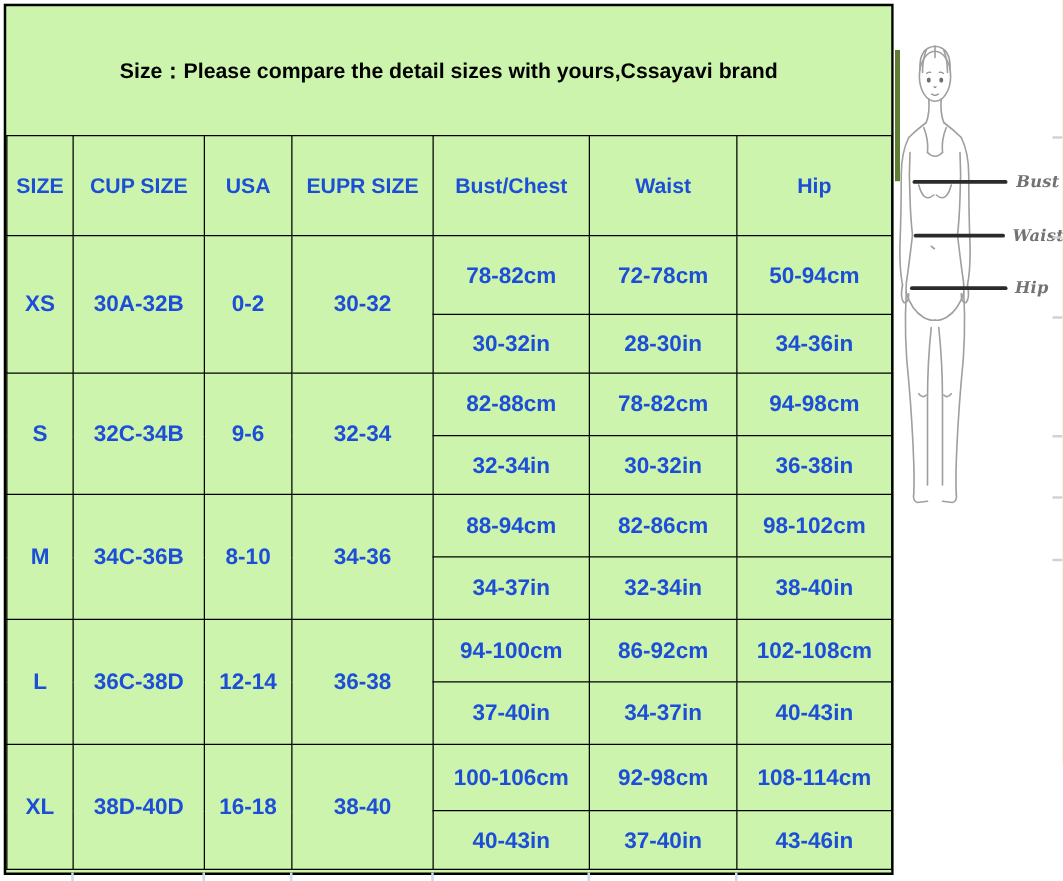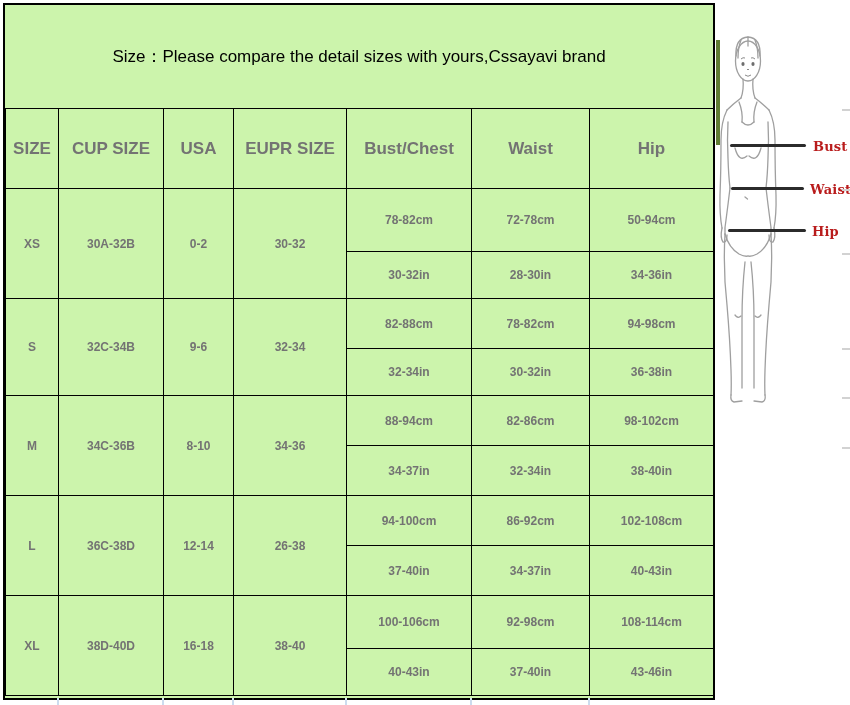--- a/index.html
+++ b/index.html
@@ -18,58 +18,58 @@
     box-sizing: border-box;
     background: #ccf4ac;
     border: 2px solid #000;
   }
   .title-block {
     height: 103px;
     display: flex; flex-direction: column;
     justify-content: center; align-items: center;
   }
   .title-line {
-    font-size: 17px; font-weight: normal; color: #000;
+    font-size: 17px; font-weight: bold; color: #000;
     line-height: 31px; text-align: center; white-space: nowrap;
   }
 
   table.size-chart {
     width: 100%;
     border-collapse: collapse;
     table-layout: fixed;
   }
   table.size-chart th, table.size-chart td {
     border: 1.5px solid #000;
     text-align: center; vertical-align: middle;
-    color: #737373; font-weight: bold;
+    color: #1d4ed8; font-weight: bold;
     padding: 0; overflow: hidden;
   }
   table.size-chart th { font-size: 17px; }
-  table.size-chart td { font-size: 12px; }
+  table.size-chart td { font-size: 18px; }
   tr.h80  { height: 80px; }
   tr.h63  { height: 63px; }
   tr.h53  { height: 53px; }
   tr.h50  { height: 50px; }
   tr.h47  { height: 47px; }
 
   
   .figure-area { position: absolute; left: 715px; top: 0; width: 135px; height: 705px; background: #fff; }
   .accent-strip { position: absolute; left: 716px; top: 40px; width: 4px; height: 105px; background: #5f7d33; }
   .body-svg { position: absolute; left: 715px; top: 30px; width: 135px; height: 375px; }
 
   .measure-line { position: absolute; height: 3.5px; background: #2b2b2b; border-radius: 2px; }
   .line-bust  { left: 730px; top: 143.5px; width: 76px; }
   .line-waist { left: 731px; top: 186.5px; width: 73px; }
   .line-hip   { left: 728px; top: 228.5px; width: 78px; }
 
   .measure-label {
     position: absolute; transform: translateY(-50%);
     font-family: "DejaVu Serif", serif;
-    font-size: 13px; font-weight: bold; color: #b91c1c;
-    letter-spacing: 0.2px; white-space: nowrap;
+    font-size: 13px; font-weight: bold; color: #737373;
+    letter-spacing: 0.2px; white-space: nowrap; font-style: italic;
   }
   .label-bust  { left: 813px; top: 146px; }
   .label-waist { left: 810px; top: 189px; }
   .label-hip   { left: 812px; top: 231px; }
 
   
   .edge-mark { position: absolute; width: 8px; height: 1.5px; background: #d2d2d2; left: 842px; }
   .stub { position: absolute; width: 1.5px; height: 7px; background: #ccdcef; top: 698px; }
 </style>
 </head>
@@ -146,21 +146,21 @@
         <tr class="h50">
           <td>34-37in</td>
           <td>32-34in</td>
           <td>38-40in</td>
         </tr>
 
         <tr class="h50">
           <td rowspan="2">L</td>
           <td rowspan="2">36C-38D</td>
           <td rowspan="2">12-14</td>
-          <td rowspan="2">26-38</td>
+          <td rowspan="2">36-38</td>
           <td>94-100cm</td>
           <td>86-92cm</td>
           <td>102-108cm</td>
         </tr>
         <tr class="h50">
           <td>37-40in</td>
           <td>34-37in</td>
           <td>40-43in</td>
         </tr>
 

